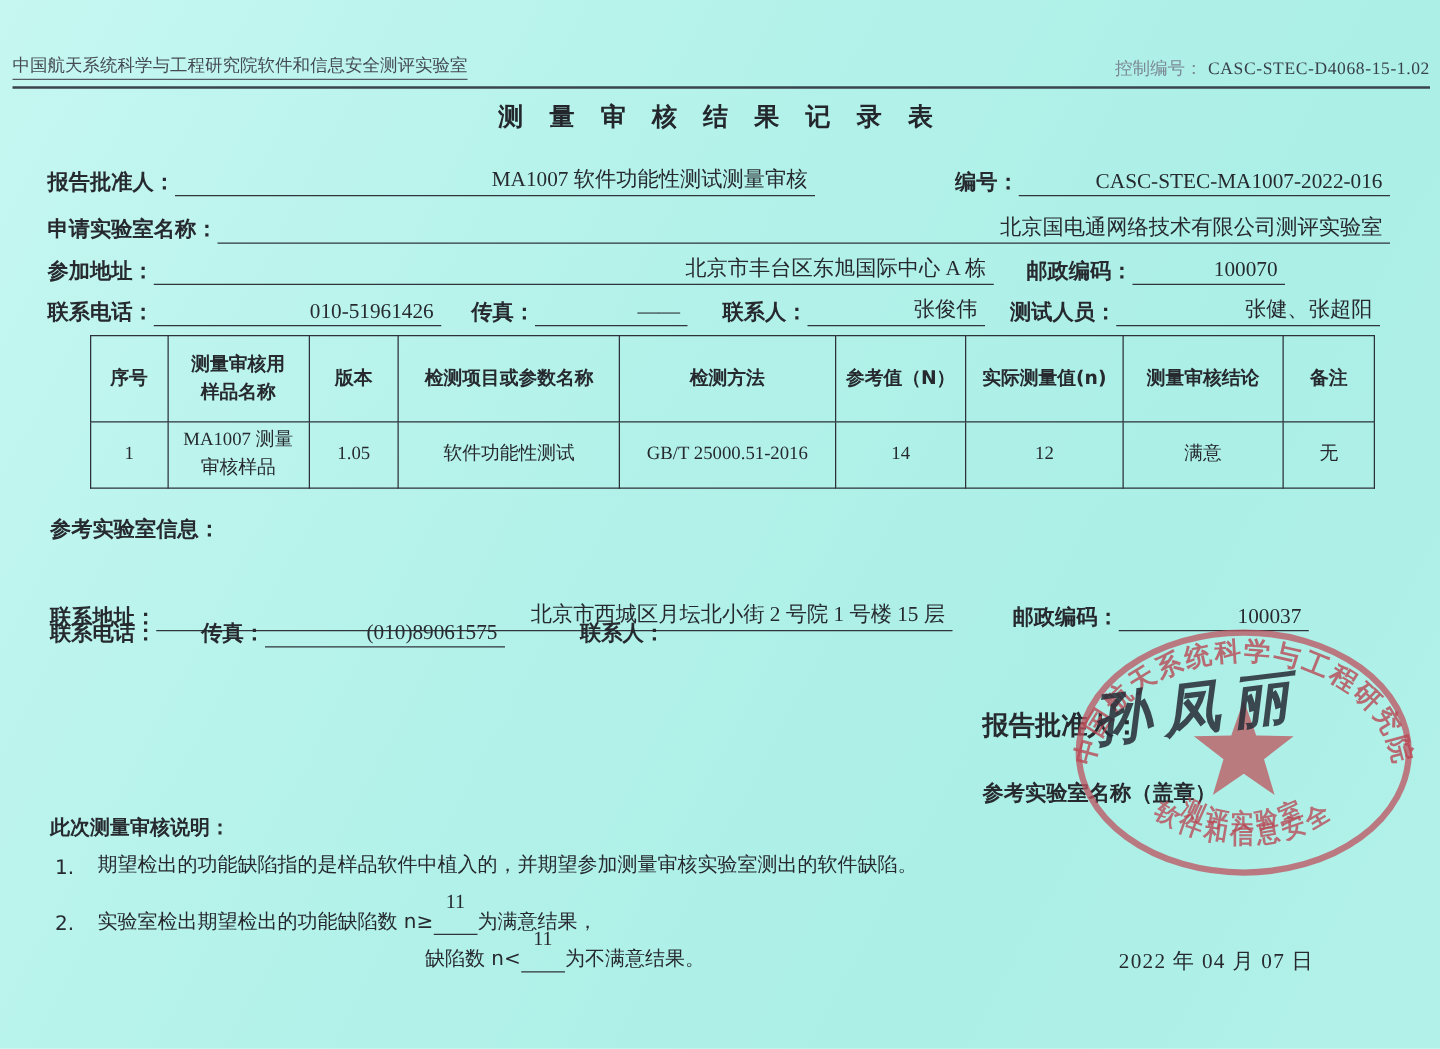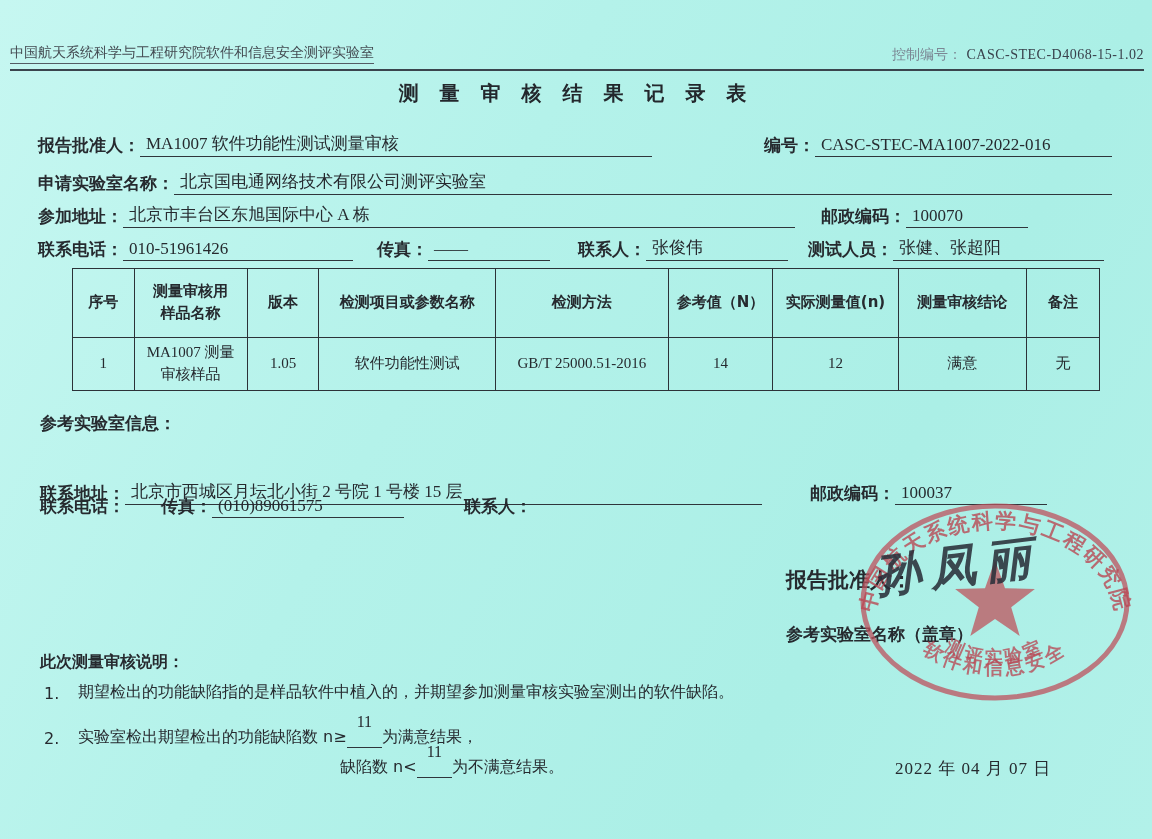--- a/index.html
+++ b/index.html
@@ -27,21 +27,21 @@
   .title{
     top:80px;left:0;width:100%;
     text-align:center;font-size:20px;font-weight:700;
     letter-spacing:7px;color:#23272c;
   }
   
   .frow{display:flex;align-items:flex-end;font-size:17px;}
   .flabel{font-weight:700;white-space:nowrap;}
   .ul{
     display:inline-block;border-bottom:1.6px solid #2f353b;
-    text-align:left;font-family:"Liberation Serif","DejaVu Serif",serif;
+    text-align:right;font-family:"Liberation Serif","DejaVu Serif",serif;
     font-size:17px;padding:0 6px 1px 6px;white-space:nowrap;
   }
   
   table.audit{
     border-collapse:collapse;table-layout:fixed;
     width:1028px;font-size:15px;
   }
   table.audit th,table.audit td{
     border:1.6px solid #2c3238;text-align:center;vertical-align:middle;
     padding:4px 2px;white-space:pre-line;line-height:1.45;

